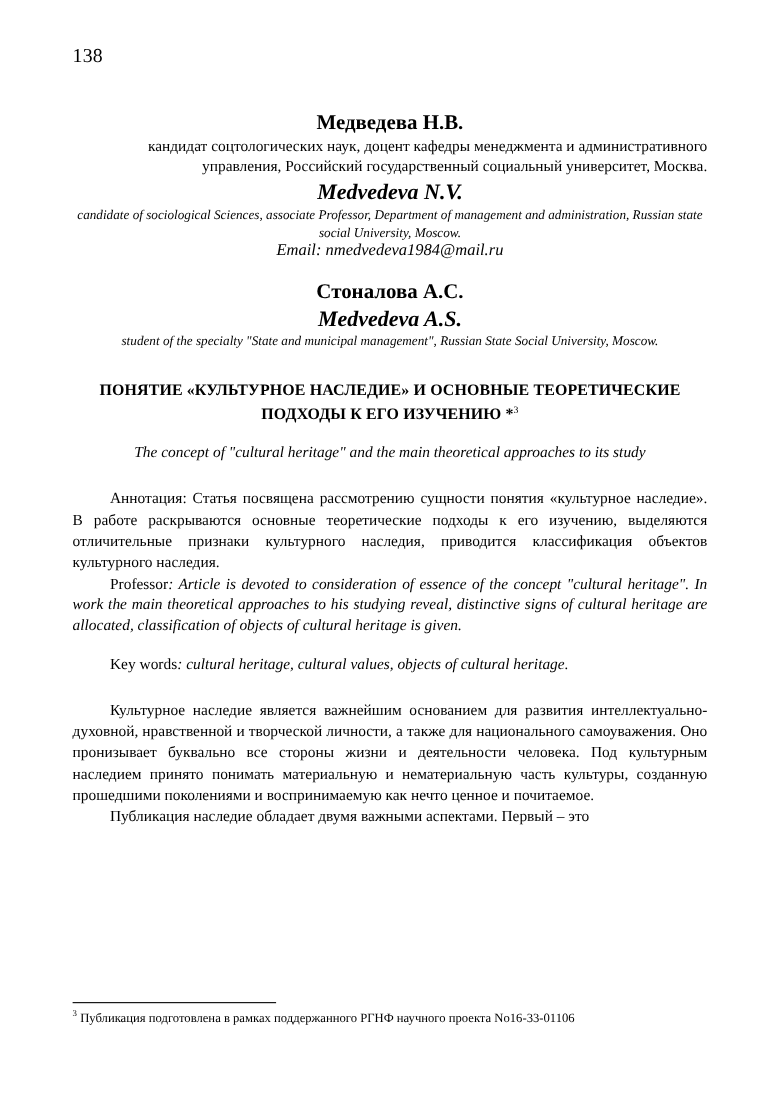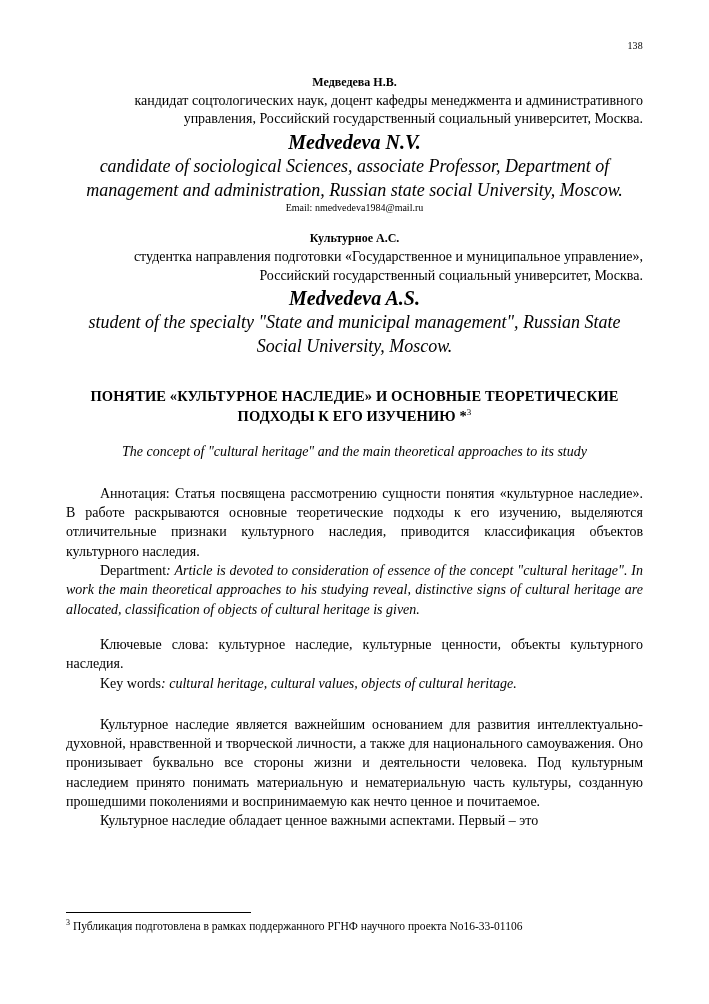--- a/index.html
+++ b/index.html
@@ -16,60 +16,61 @@
     overflow: hidden;
   }
   .page {
     position: relative;
     width: 709px;
     height: 1004px;
     box-sizing: border-box;
     padding: 40px 66px 0 66px;
   }
   .page-number {
-    text-align: right;
-    font-size: 10px;
-    margin: 0 0 24px 0;
+    text-align: left;
+    font-size: 18px;
+    margin: 0 0 40px 0;
     letter-spacing: 0.2px;
   }
   .bold {
     font-weight: normal;
   }
   .italic {
     font-style: italic;
   }
   .author-ru-name {
     text-align: center;
     font-weight: bold;
-    font-size: 12px;
+    font-size: 19px;
     margin: 0 0 2px 0;
   }
   .author-ru-desc {
     text-align: right;
     font-size: 14px;
     line-height: 1.32;
     margin: 0;
   }
   .author-en-name {
     text-align: center;
     font-weight: bold;
     font-style: italic;
     font-size: 20px;
     margin: 2px 0 1px 0;
   }
   .author-en-desc {
     text-align: center;
     font-style: italic;
-    font-size: 18px;
+    font-size: 12px;
     line-height: 1.32;
     margin: 0;
   }
   .email-line {
     text-align: center;
-    font-size: 10px;
+    font-style: italic;
+    font-size: 15px;
     margin: 0;
   }
   .gap-block {
     height: 18px;
   }
   .title-ru {
     text-align: center;
     font-weight: bold;
     font-size: 14.5px;
     line-height: 1.35;
@@ -132,49 +133,47 @@
     <div class="author-ru-name">Медведева Н.В.</div>
     <div class="author-ru-desc">кандидат  соцтологических  наук, доцент кафедры менеджмента и административного управления, Российский государственный социальный университет, Москва.</div>
     <div class="author-en-name">Medvedeva N.V.</div>
     <div class="author-en-desc">candidate of sociological Sciences, associate Professor, Department of management and administration, Russian state social University, Moscow.</div>
     <div class="email-line">Email: nmedvedeva1984@mail.ru</div>
   </div>
 
   <div class="gap-block"></div>
 
   <div>
-    <div class="author-ru-name">Культурное А.С.</div>
-    <div class="author-ru-desc">студентка направления подготовки «Государственное и муниципальное управление», Российский государственный социальный университет, Москва.</div>
+    <div class="author-ru-name">Стоналова А.С.</div>
     <div class="author-en-name">Medvedeva A.S.</div>
     <div class="author-en-desc">student of the specialty "State and municipal management", Russian State Social University, Moscow.</div>
   </div>
 
   <div class="spacer-xl"></div>
 
   <div class="title-ru"><span>ПОНЯТИЕ «КУЛЬТУРНОЕ НАСЛЕДИЕ» И ОСНОВНЫЕ ТЕОРЕТИЧЕСКИЕ ПОДХОДЫ К ЕГО ИЗУЧЕНИЮ *</span><sup>3</sup></div>
 
   <div class="spacer-md"></div>
 
   <div class="title-en">The concept of "cultural heritage" and the main theoretical approaches to its study</div>
 
   <div class="spacer-lg"></div>
 
   <p class="body"><span class="bold">Аннотация</span><span>: Статья посвящена рассмотрению сущности понятия «культурное наследие». В работе раскрываются основные теоретические подходы к его изучению, выделяются  отличительные признаки культурного наследия, приводится классификация объектов культурного наследия.</span></p>
 
-  <p class="body"><span class="bold">Department</span><span class="italic">: Article is devoted to consideration of essence of the concept "cultural heritage". In work the main theoretical approaches to his studying reveal, distinctive signs of cultural heritage are allocated, classification of objects of cultural heritage is given.</span></p>
+  <p class="body"><span class="bold">Professor</span><span class="italic">: Article is devoted to consideration of essence of the concept "cultural heritage". In work the main theoretical approaches to his studying reveal, distinctive signs of cultural heritage are allocated, classification of objects of cultural heritage is given.</span></p>
 
   <div class="spacer-md"></div>
 
-  <p class="body"><span class="bold">Ключевые слова</span><span>: культурное наследие, культурные ценности, объекты культурного наследия.</span></p>
 
   <p class="body"><span class="bold">Key words</span><span class="italic">: cultural heritage, cultural values, objects of cultural heritage.</span></p>
 
   <div class="spacer-lg"></div>
 
   <p class="body">Культурное наследие является важнейшим основанием для развития интеллектуально-духовной, нравственной и творческой личности, а также для национального самоуважения. Оно пронизывает буквально все стороны жизни и деятельности человека. Под культурным наследием принято понимать материальную и нематериальную часть культуры, созданную прошедшими поколениями и воспринимаемую как нечто ценное и почитаемое.</p>
-  <p class="body">Культурное наследие обладает ценное важными аспектами. Первый – это</p>
+  <p class="body">Публикация наследие обладает двумя важными аспектами. Первый – это</p>
 
   <div class="footnote-wrap">
     <div class="footnote-rule"></div>
     <p class="footnote-text"><sup>3</sup><span> Публикация подготовлена в рамках  поддержанного РГНФ научного проекта No16-33-01106</span></p>
   </div>
 
 </div>
 
 </body></html>

